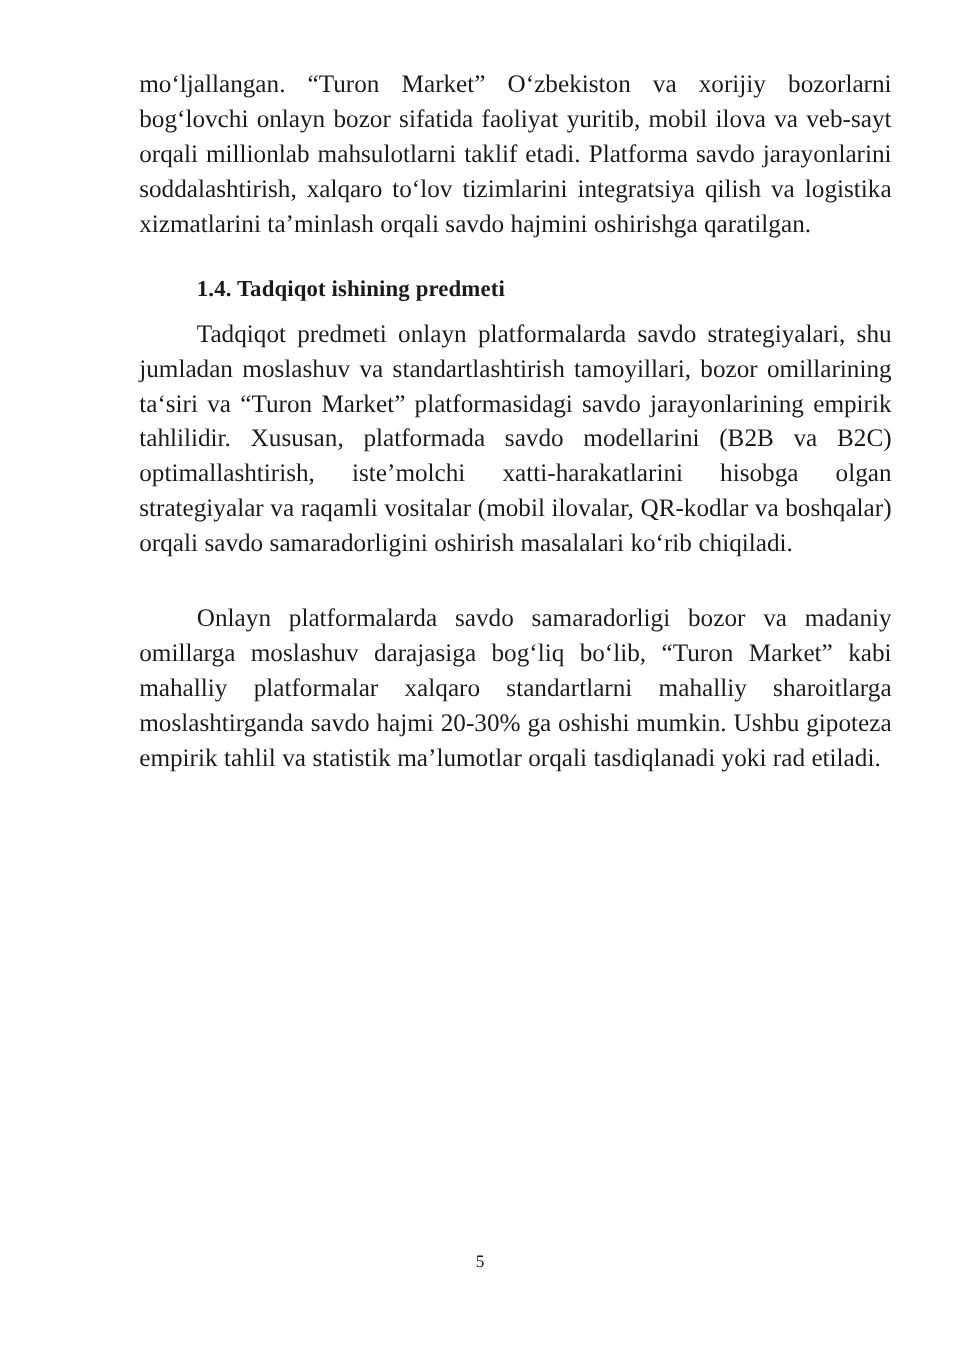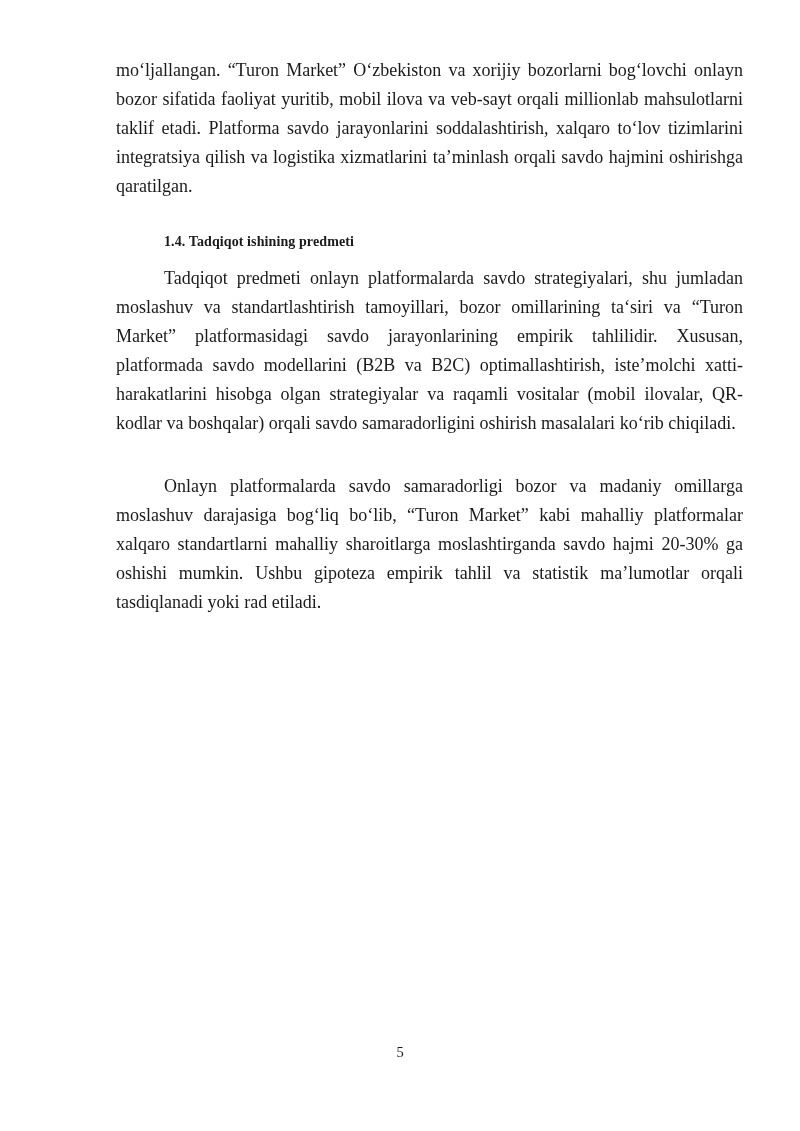--- a/index.html
+++ b/index.html
@@ -27,36 +27,36 @@
 
   .content {
     position: absolute;
     left: 116px;
     top: 56px;
     width: 627px;
   }
 
   p.body-text {
     margin: 0;
-    font-size: 18px;
+    font-size: 21px;
     line-height: 29px;
     text-align: justify;
     text-justify: inter-word;
     text-indent: 48px;
     hyphens: none;
     word-spacing: 0.1px;
   }
 
   p.body-text.no-indent {
     text-indent: 0;
   }
 
   h2.section-heading {
     margin: 0;
-    font-size: 14px;
+    font-size: 19px;
     line-height: 29px;
     font-weight: bold;
     text-indent: 48px;
     text-align: left;
     letter-spacing: 0.1px;
   }
 
   .gap-before-heading { height: 26px; }
   .gap-after-heading  { height: 8px; }
 

